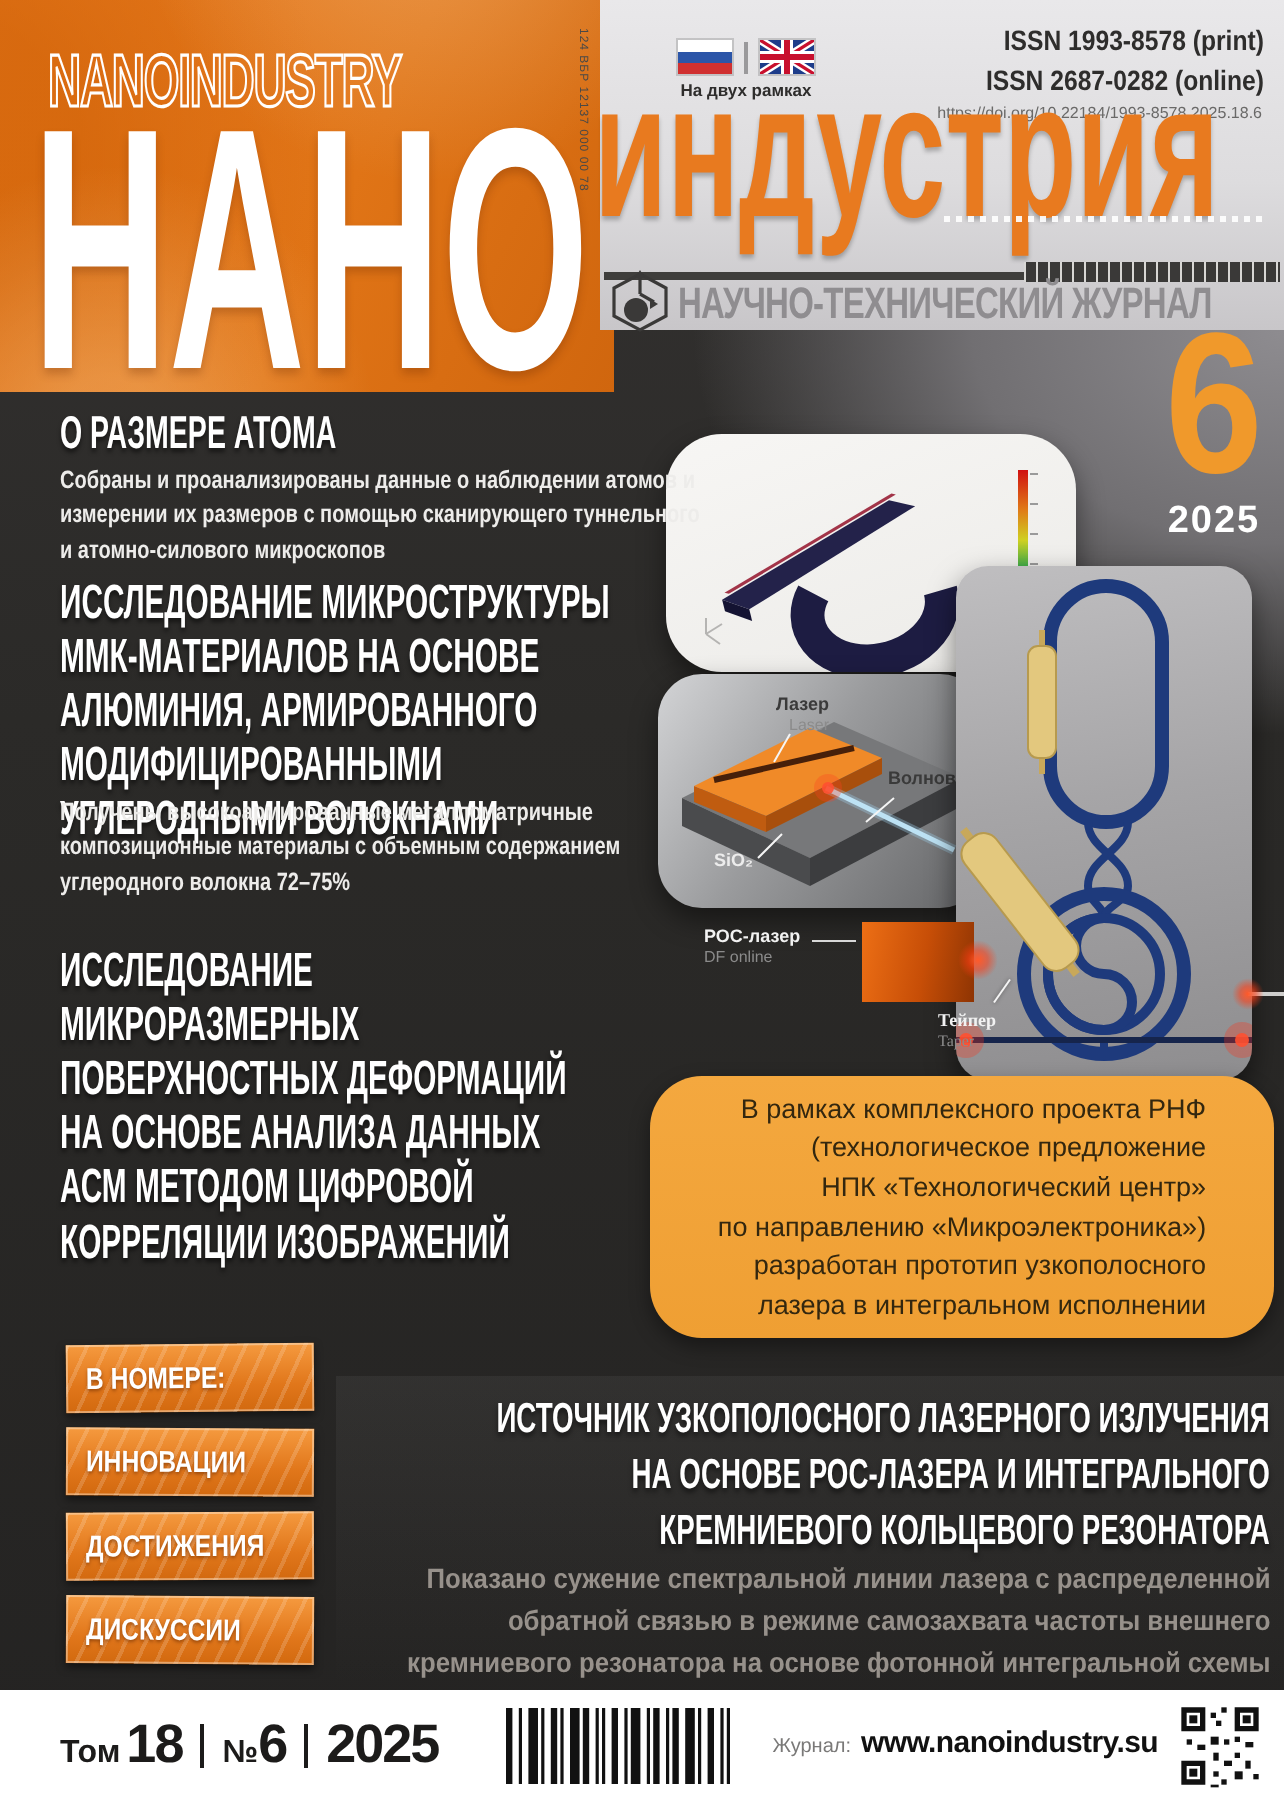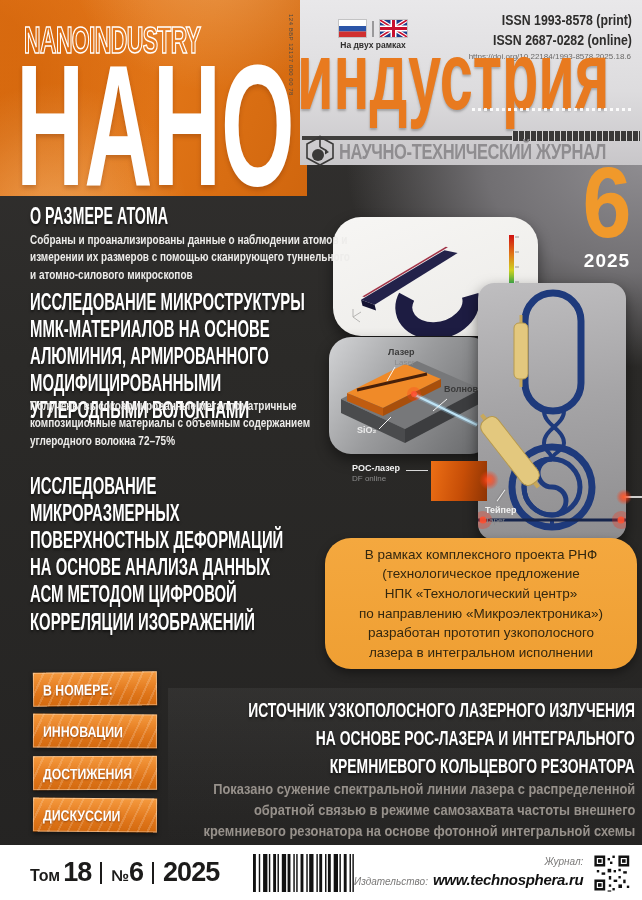--- a/index.html
+++ b/index.html
@@ -72,21 +72,21 @@
   .dfb-block { position:absolute; left:431px; top:461px; width:56px; height:40px;
     background:linear-gradient(100deg,#ED6F15 0%,#C74E07 55%,#8E3403 100%); }
   .glow { position:absolute; border-radius:50%;
     background:radial-gradient(circle,#ff5a2a 0%, rgba(255,60,20,.55) 35%, rgba(255,60,20,0) 70%); }
   .red-line { position:absolute; left:624px; top:496px; width:18px; height:1.5px; background:#cfcecc; }
 
   
   .highlight { position:absolute; left:325px; top:538px; width:312px; height:131px; border-radius:26px;
     background:linear-gradient(180deg,#F4A83F 0%,#EF9F33 100%); box-shadow:0 4px 10px rgba(0,0,0,.4);
     display:flex; align-items:center; justify-content:center; padding:10px 18px; }
-  .highlight-text { font-size:13.5px; line-height:1.45; font-weight:500; color:#33270f; text-align:center; }
+  .highlight-text { font-size:13.5px; line-height:1.45; font-weight:500; color:#33270f; text-align:right; }
 
   
   .article { position:absolute; left:30px; color:#fff; }
   .a-title { font-weight:bold; white-space:pre-line; transform:scaleX(.62); transform-origin:left top;
     line-height:1.13; text-shadow:0 2px 3px rgba(0,0,0,.5); }
   .a-sub { font-weight:bold; color:#EDECEA; white-space:pre-line; transform:scaleX(.8); transform-origin:left top;
     line-height:1.38; }
   .preline { white-space:pre-line; }
 
   
@@ -112,21 +112,21 @@
 
   
   .footer { position:absolute; left:0; top:845px; width:642px; height:55px; background:#ffffff;
     display:flex; align-items:center; }
   .volume { display:flex; align-items:baseline; margin-left:30px; color:#1c1b1a; white-space:nowrap; }
   .v-label { font-size:16px; font-weight:bold; margin-right:3px; }
   .v-big { font-size:27px; font-weight:bold; letter-spacing:-1px; }
   .v-sep { width:2px; height:22px; background:#1c1b1a; margin:0 9px; align-self:center; }
   .n-label { font-size:16px; font-weight:bold; }
   .barcode { width:112px; height:38px; margin-left:34px; }
-  .links { margin-left:auto; line-height:1.5;font-style:italic; }
+  .links { margin-left:auto; line-height:1.5; }
   .link-row { display:flex; justify-content:flex-end; align-items:baseline; gap:5px; }
   .link-label { font-size:10px; color:#7a7978; }
   .link-url { font-size:15px; font-weight:bold; color:#111; letter-spacing:-.3px; }
   .qr { width:44px; height:44px; margin:0 10px 0 9px; }
 </style>
 </head>
 <body>
 
 <div class="cover">
 
@@ -275,21 +275,21 @@
   <div class="red-line"></div>
   <div class="glow" style="left:616px; top:489px; width:16px; height:16px;"></div>
 
   <div class="dfb-block"></div>
   <div class="glow" style="left:479px; top:470px; width:20px; height:20px;"></div>
   <div class="card-label" style="left:352px; top:463px; text-align:left;">
     <div class="lbl-ru on-dark">РОС-лазер</div>
     <div class="lbl-en">DF online</div>
   </div>
   <div class="dash-line" style="left:406px; top:470px; width:22px;"></div>
-  <div class="card-label" style="left:485px; top:505px;">
+  <div class="card-label" style="left:469px; top:505px;font-family:Liberation Serif, serif;">
     <div class="lbl-ru on-dark">Тейпер</div>
     <div class="lbl-en">Taper</div>
   </div>
   <div class="pointer" style="left:494px; top:495px; width:14px; transform:rotate(-55deg);"></div>
 
   <div class="highlight">
     <div class="highlight-text preline">В рамках комплексного проекта РНФ
 (технологическое предложение
 НПК «Технологический центр»
 по направлению «Микроэлектроника»)
@@ -381,24 +381,21 @@
           <rect x="56" width="3" height="40"></rect>
         <rect x="60" width="1" height="40"></rect>
           <rect x="63" width="2" height="40"></rect>
           <rect x="67" width="1" height="40"></rect>
           <rect x="69" width="1" height="40"></rect>
       </g>
     </svg>
     <div class="links">
       <div class="link-row">
         <span class="link-label">Журнал:</span>
-      </div>
-      <div class="link-row">
-        <span class="link-label">Издательство:</span>
-        <span class="link-url">www.technosphera.ru</span>
+        <span class="link-url">www.nanoindustry.su</span>
       </div>
     </div>
     <svg class="qr" viewBox="0 0 33 33">
       <rect width="33" height="33" fill="#fff"></rect>
       <g fill="#111">
         <path d="M2,2 h9 v9 h-9 z M4,4 v5 h5 v-5 z" fill-rule="evenodd"></path>
         <rect x="5" y="5" width="3" height="3"></rect>
         <path d="M22,2 h9 v9 h-9 z M24,4 v5 h5 v-5 z" fill-rule="evenodd"></path>
         <rect x="25" y="5" width="3" height="3"></rect>
         <path d="M2,22 h9 v9 h-9 z M4,24 v5 h5 v-5 z" fill-rule="evenodd"></path>

